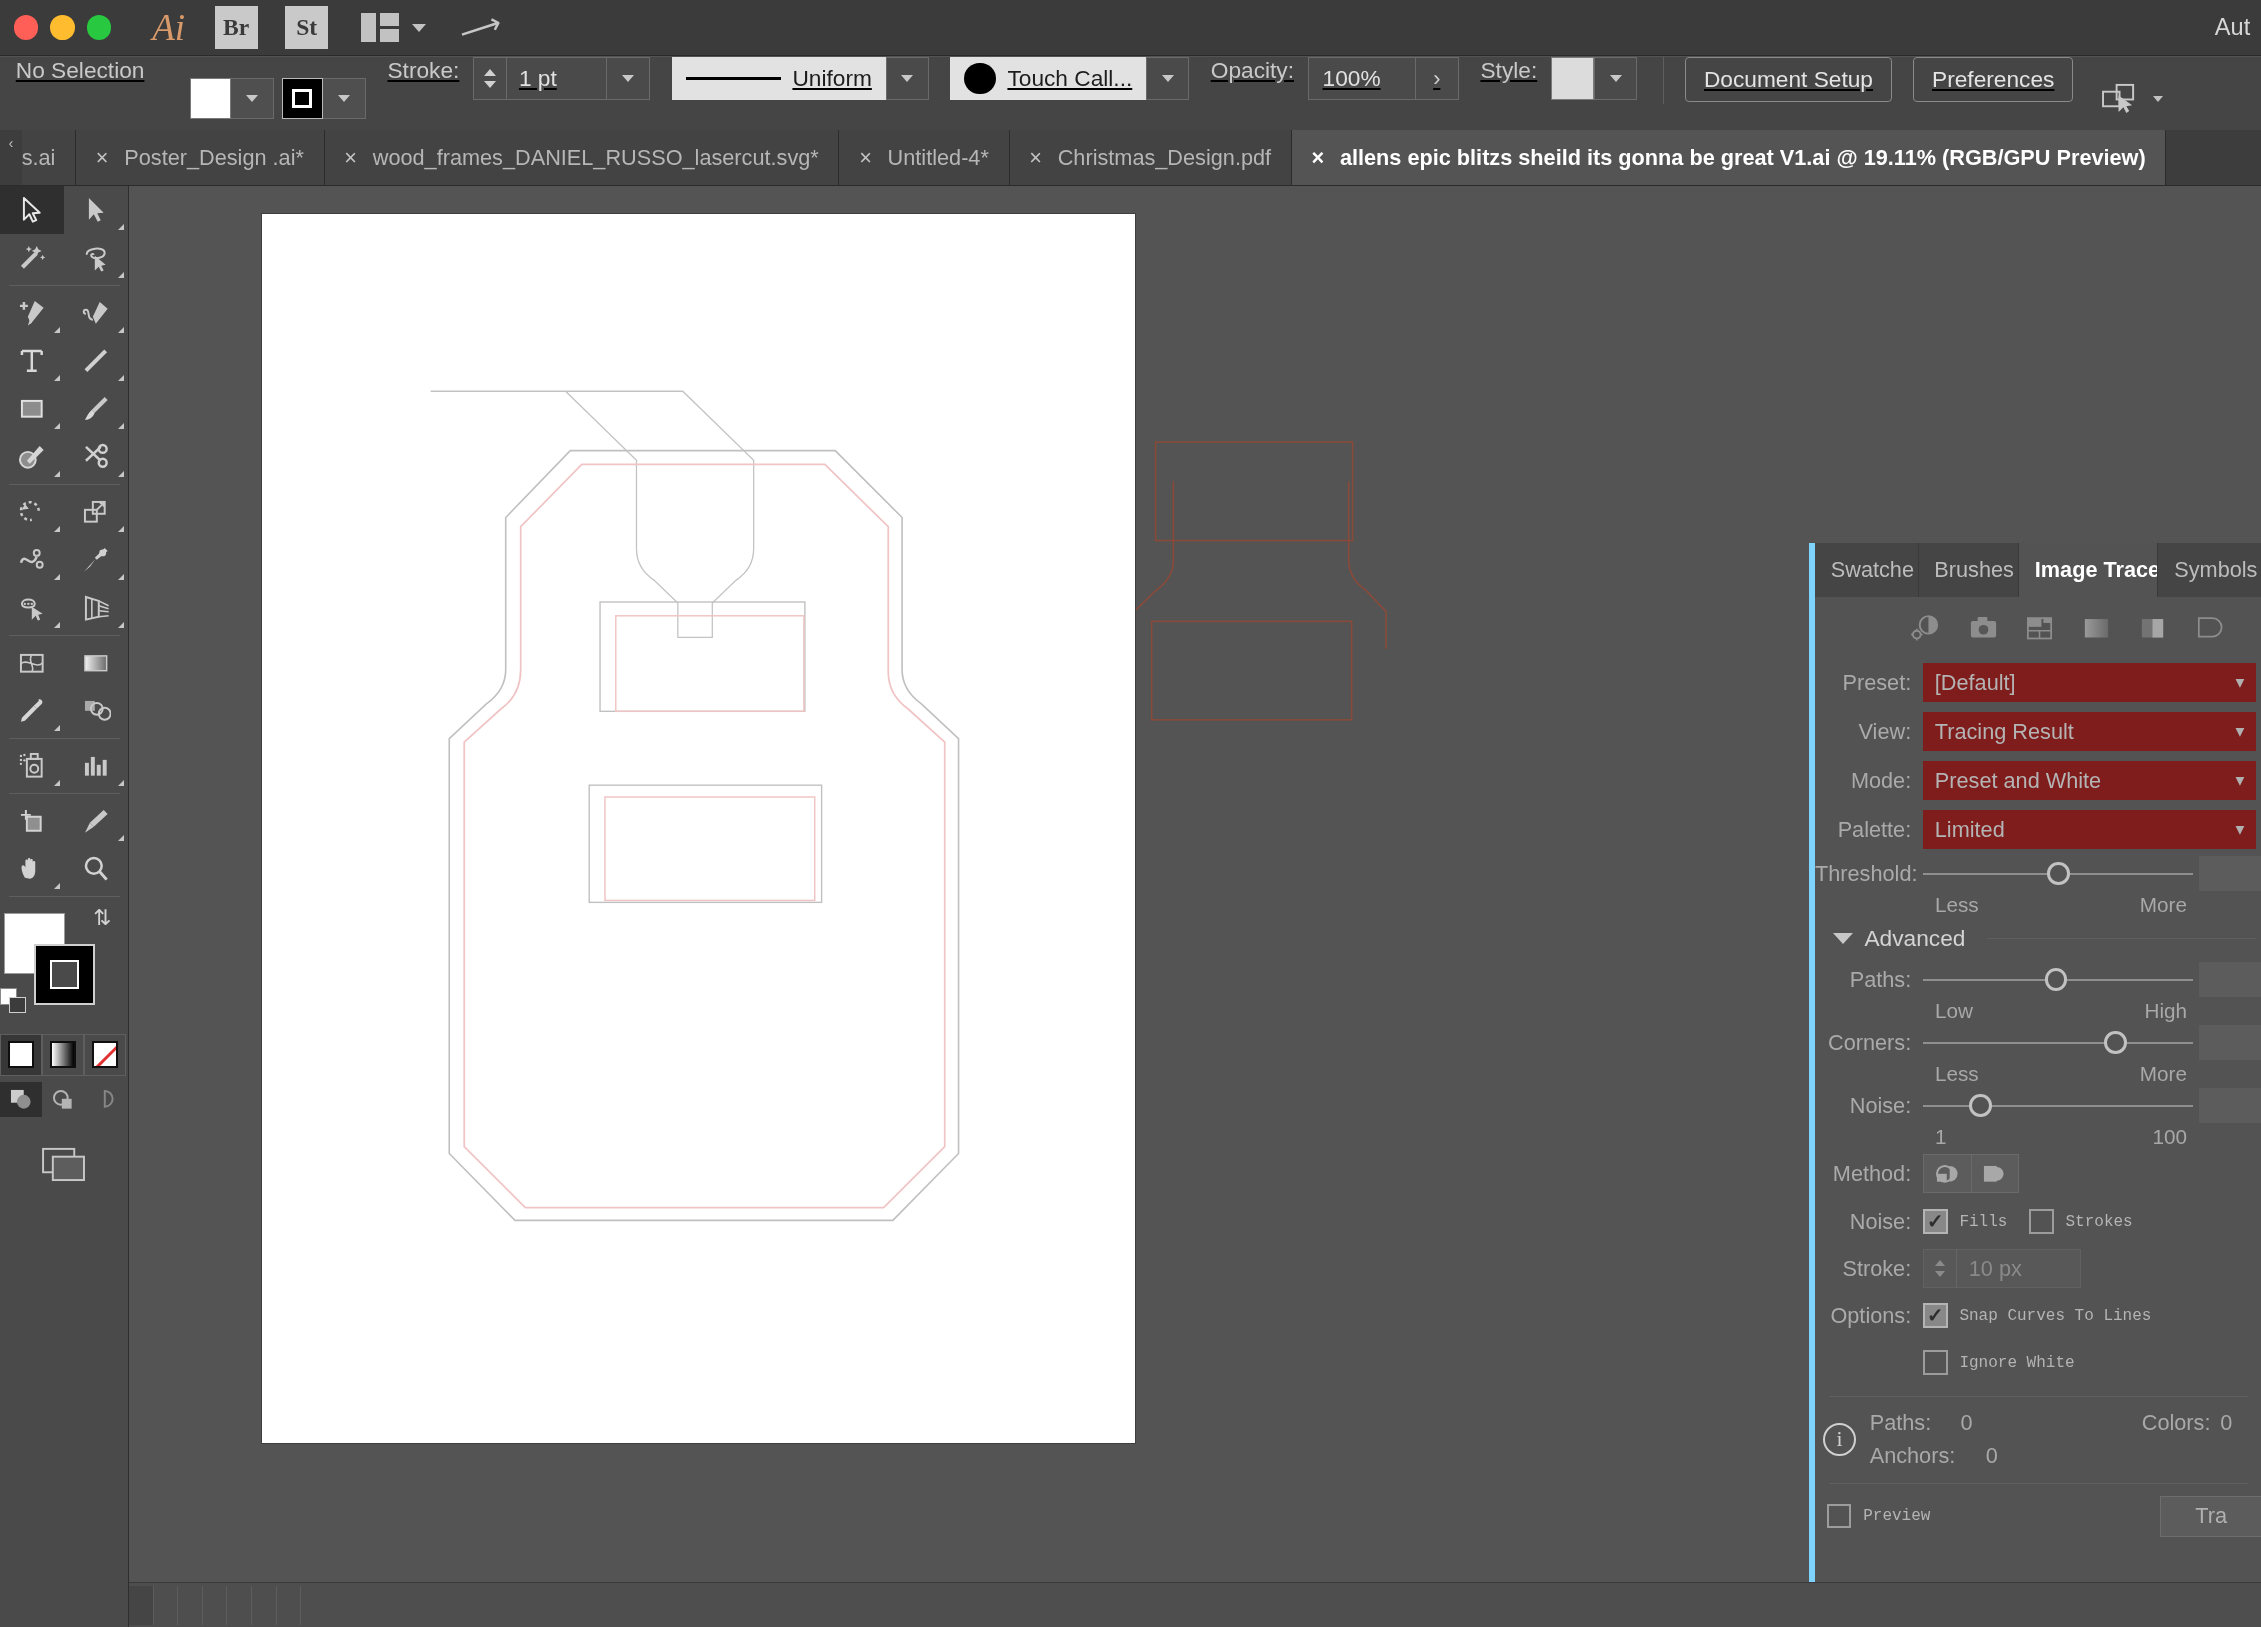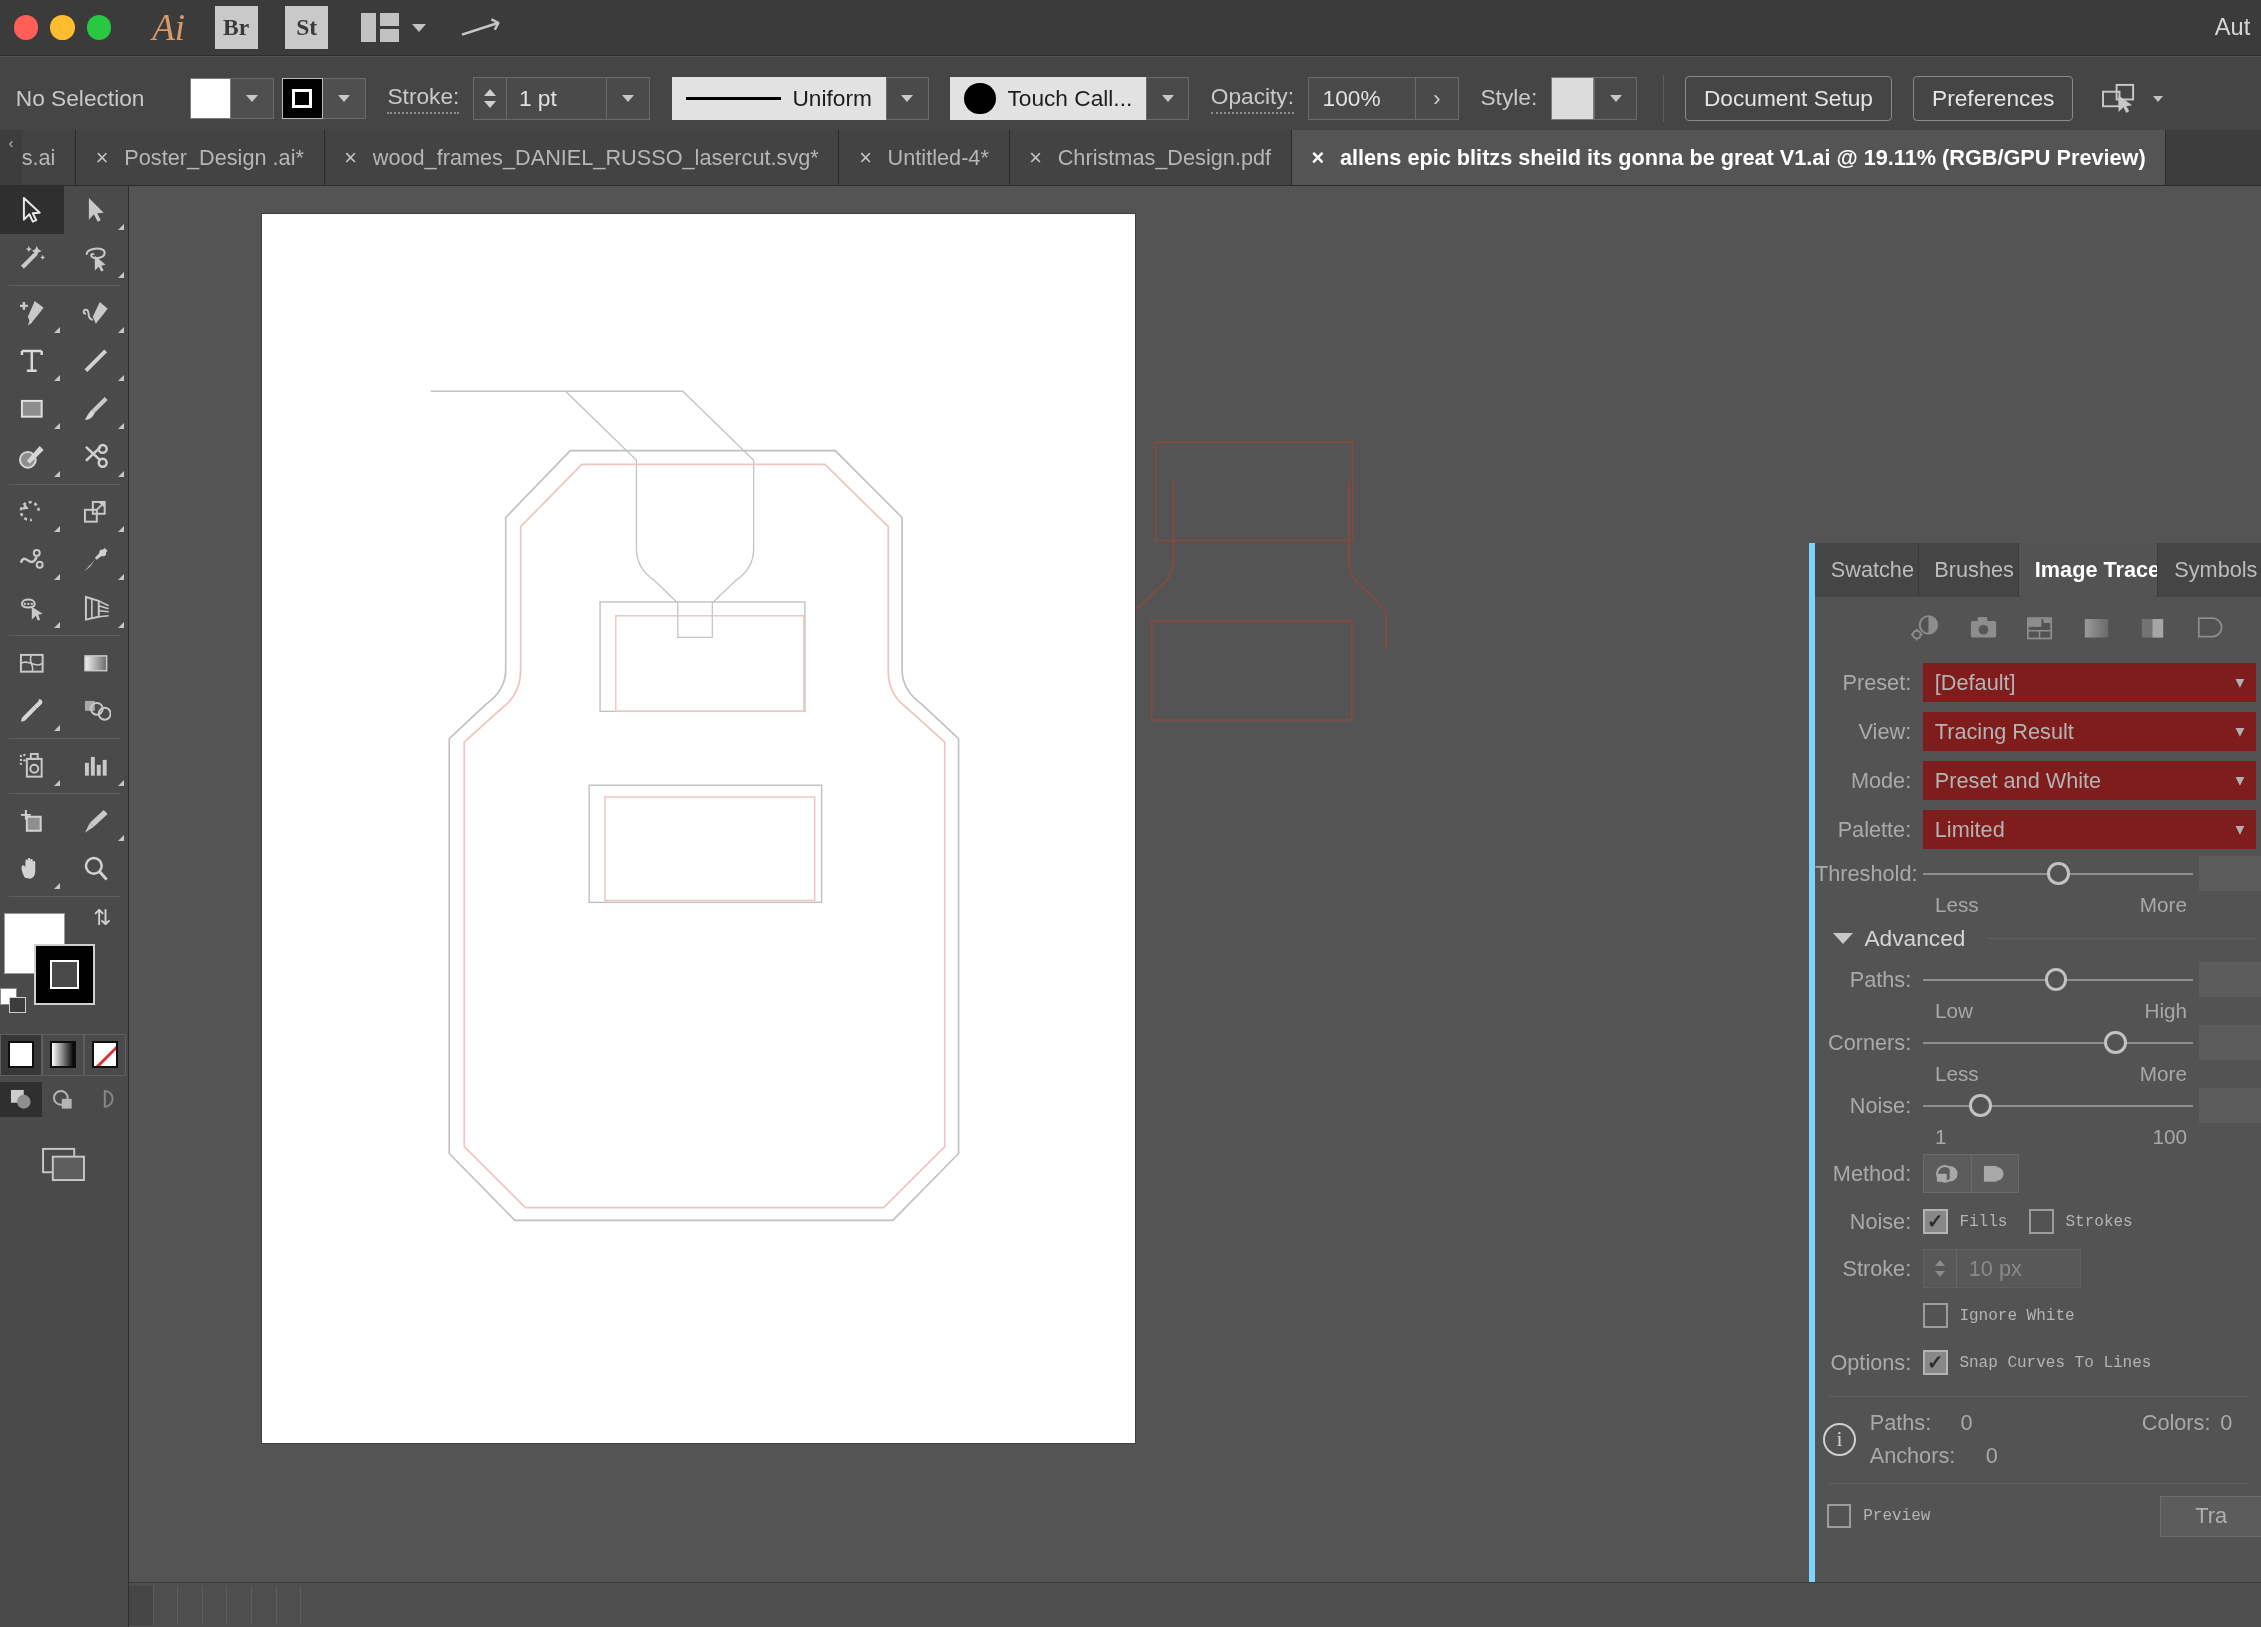--- a/index.html
+++ b/index.html
@@ -60,21 +60,21 @@
   }
   .auto-label {
     position: absolute; right: 11.8px; top: 13.8px;
     color: #d6d6d6; font-size: 23.6px;
   }
 
   
   .controlbar {
     position: absolute; left: 0; top: 57px; width: 2262px; height: 84px;
     background: #454545; border-bottom: 1px solid #2e2e2e;
-    display: flex; align-items: center;
+    display: flex;  text-decoration: underline;
   }
   .no-sel { color: #c9c9c9; font-size: 22.7px; padding-left: 15.8px; width: 182px; }
 
   .sw-group { display: flex; align-items: center; margin-left: 7.9px; }
   .sw-box {
     width: 41px; height: 41px; background: #fff;
     border: 1px solid #7a7a7a;
   }
   .sw-box.stroke-sw {
     background: #000; display: flex; align-items: center; justify-content: center;
@@ -1028,29 +1028,29 @@
     <div class="stroke-px">
       <div class="arrows">
         <span class="sp-up2"></span>
           <span class="sp-dn2"></span>
       </div>
       <span class="v">10 px</span>
     </div>
   </div>
 
   <div class="chk-row">
+    <span class="slider-label">Options:</span>
+    <span class="chk on"></span>
+    <span class="chk-txt">Snap Curves To Lines</span>
+  </div>
+
+  <div class="chk-row">
     <span class="slider-label"></span>
     <span class="chk"></span>
     <span class="chk-txt">Ignore White</span>
-  </div>
-
-  <div class="chk-row">
-    <span class="slider-label">Options:</span>
-    <span class="chk on"></span>
-    <span class="chk-txt">Snap Curves To Lines</span>
   </div>
 
   <div class="panel-div"></div>
 
   <div class="info-block">
     <span class="info-i">i</span>
     <div class="info-grid">
       <div class="info-line">
         <span class="info-k paths">Paths:</span>
         <span class="info-v">0</span>

